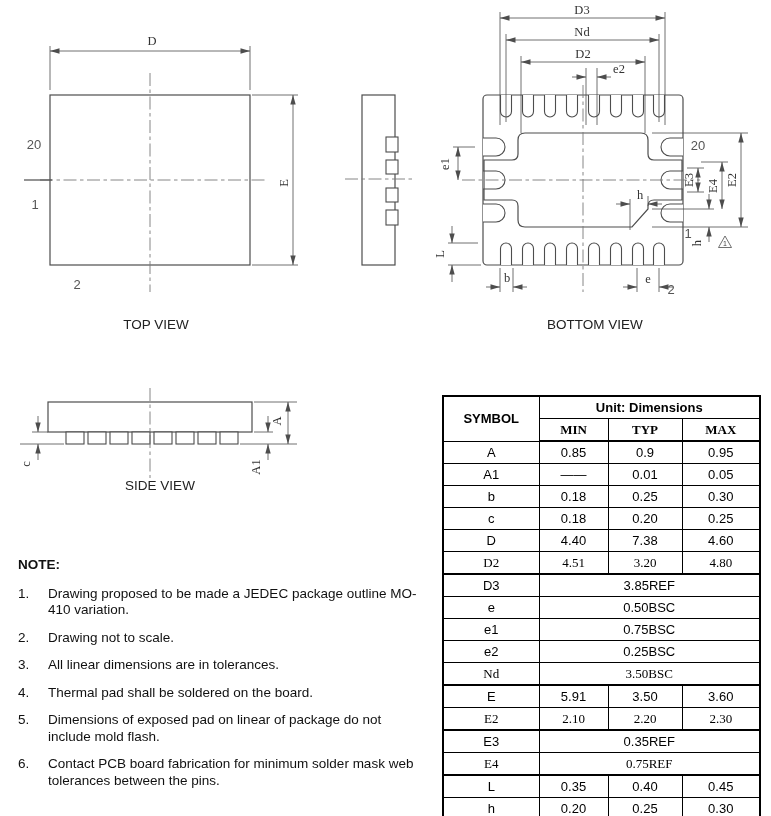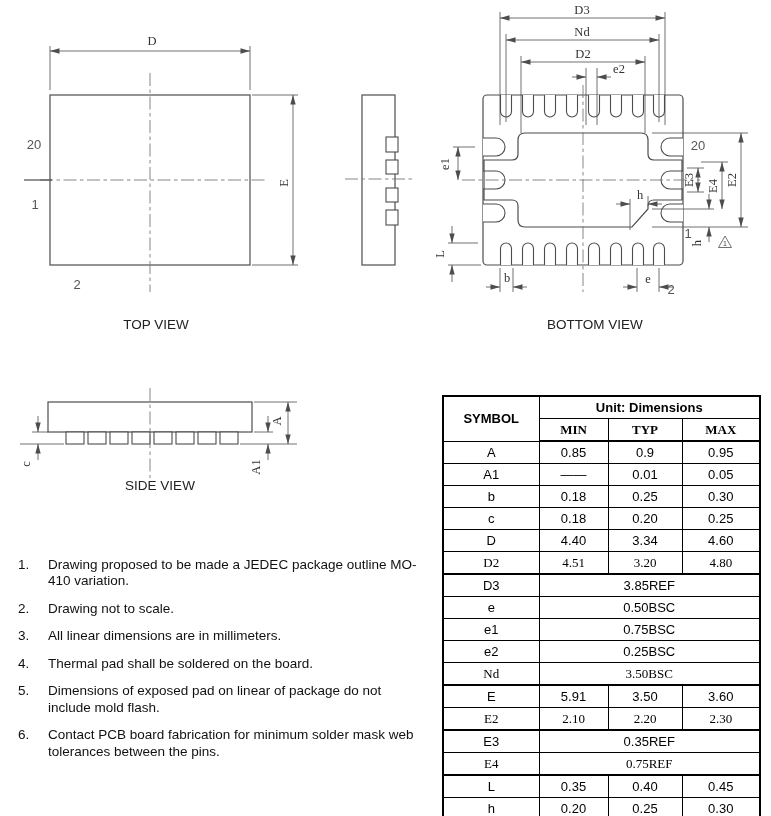--- a/index.html
+++ b/index.html
@@ -213,31 +213,32 @@
 
     <path class="dim" d="M48,432 L32,432 M64,444 L20,444"></path>
     <line class="dim" x1="38" y1="416" x2="38" y2="432" marker-end="url(#mE)"></line>
     <line class="dim" x1="38" y1="460" x2="38" y2="444" marker-end="url(#mE)"></line>
     <text class="dimt" x="30" y="464" text-anchor="middle" transform="rotate(-90 30 464)">c</text>
     <text class="vtitle" x="160" y="490" text-anchor="middle">SIDE VIEW</text>
   </g>
 </svg>
 
   <div class="notes">
+    <div class="notes-heading">NOTE:</div>
     <div class="note-item">
       <span class="note-num">1.</span>
       <span class="note-text">Drawing proposed to be made a JEDEC package outline MO-410 variation.</span>
     </div>
     <div class="note-item">
       <span class="note-num">2.</span>
       <span class="note-text">Drawing not to scale.</span>
     </div>
     <div class="note-item">
       <span class="note-num">3.</span>
-      <span class="note-text">All linear dimensions are in millimeters.</span>
+      <span class="note-text">All linear dimensions are in tolerances.</span>
     </div>
     <div class="note-item">
       <span class="note-num">4.</span>
       <span class="note-text">Thermal pad shall be soldered on the board.</span>
     </div>
     <div class="note-item">
       <span class="note-num">5.</span>
       <span class="note-text">Dimensions of exposed pad on linear of package do not include mold flash.</span>
     </div>
     <div class="note-item">
@@ -283,21 +284,21 @@
         </tr>
     <tr>
           <td>c</td>
           <td>0.18</td>
           <td>0.20</td>
           <td>0.25</td>
         </tr>
     <tr>
           <td>D</td>
           <td>4.40</td>
-          <td>3.34</td>
+          <td>7.38</td>
           <td>4.60</td>
         </tr>
     <tr class="tk">
           <td>D2</td>
           <td>4.51</td>
           <td>3.20</td>
           <td>4.80</td>
         </tr>
     <tr>
           <td>D3</td>

